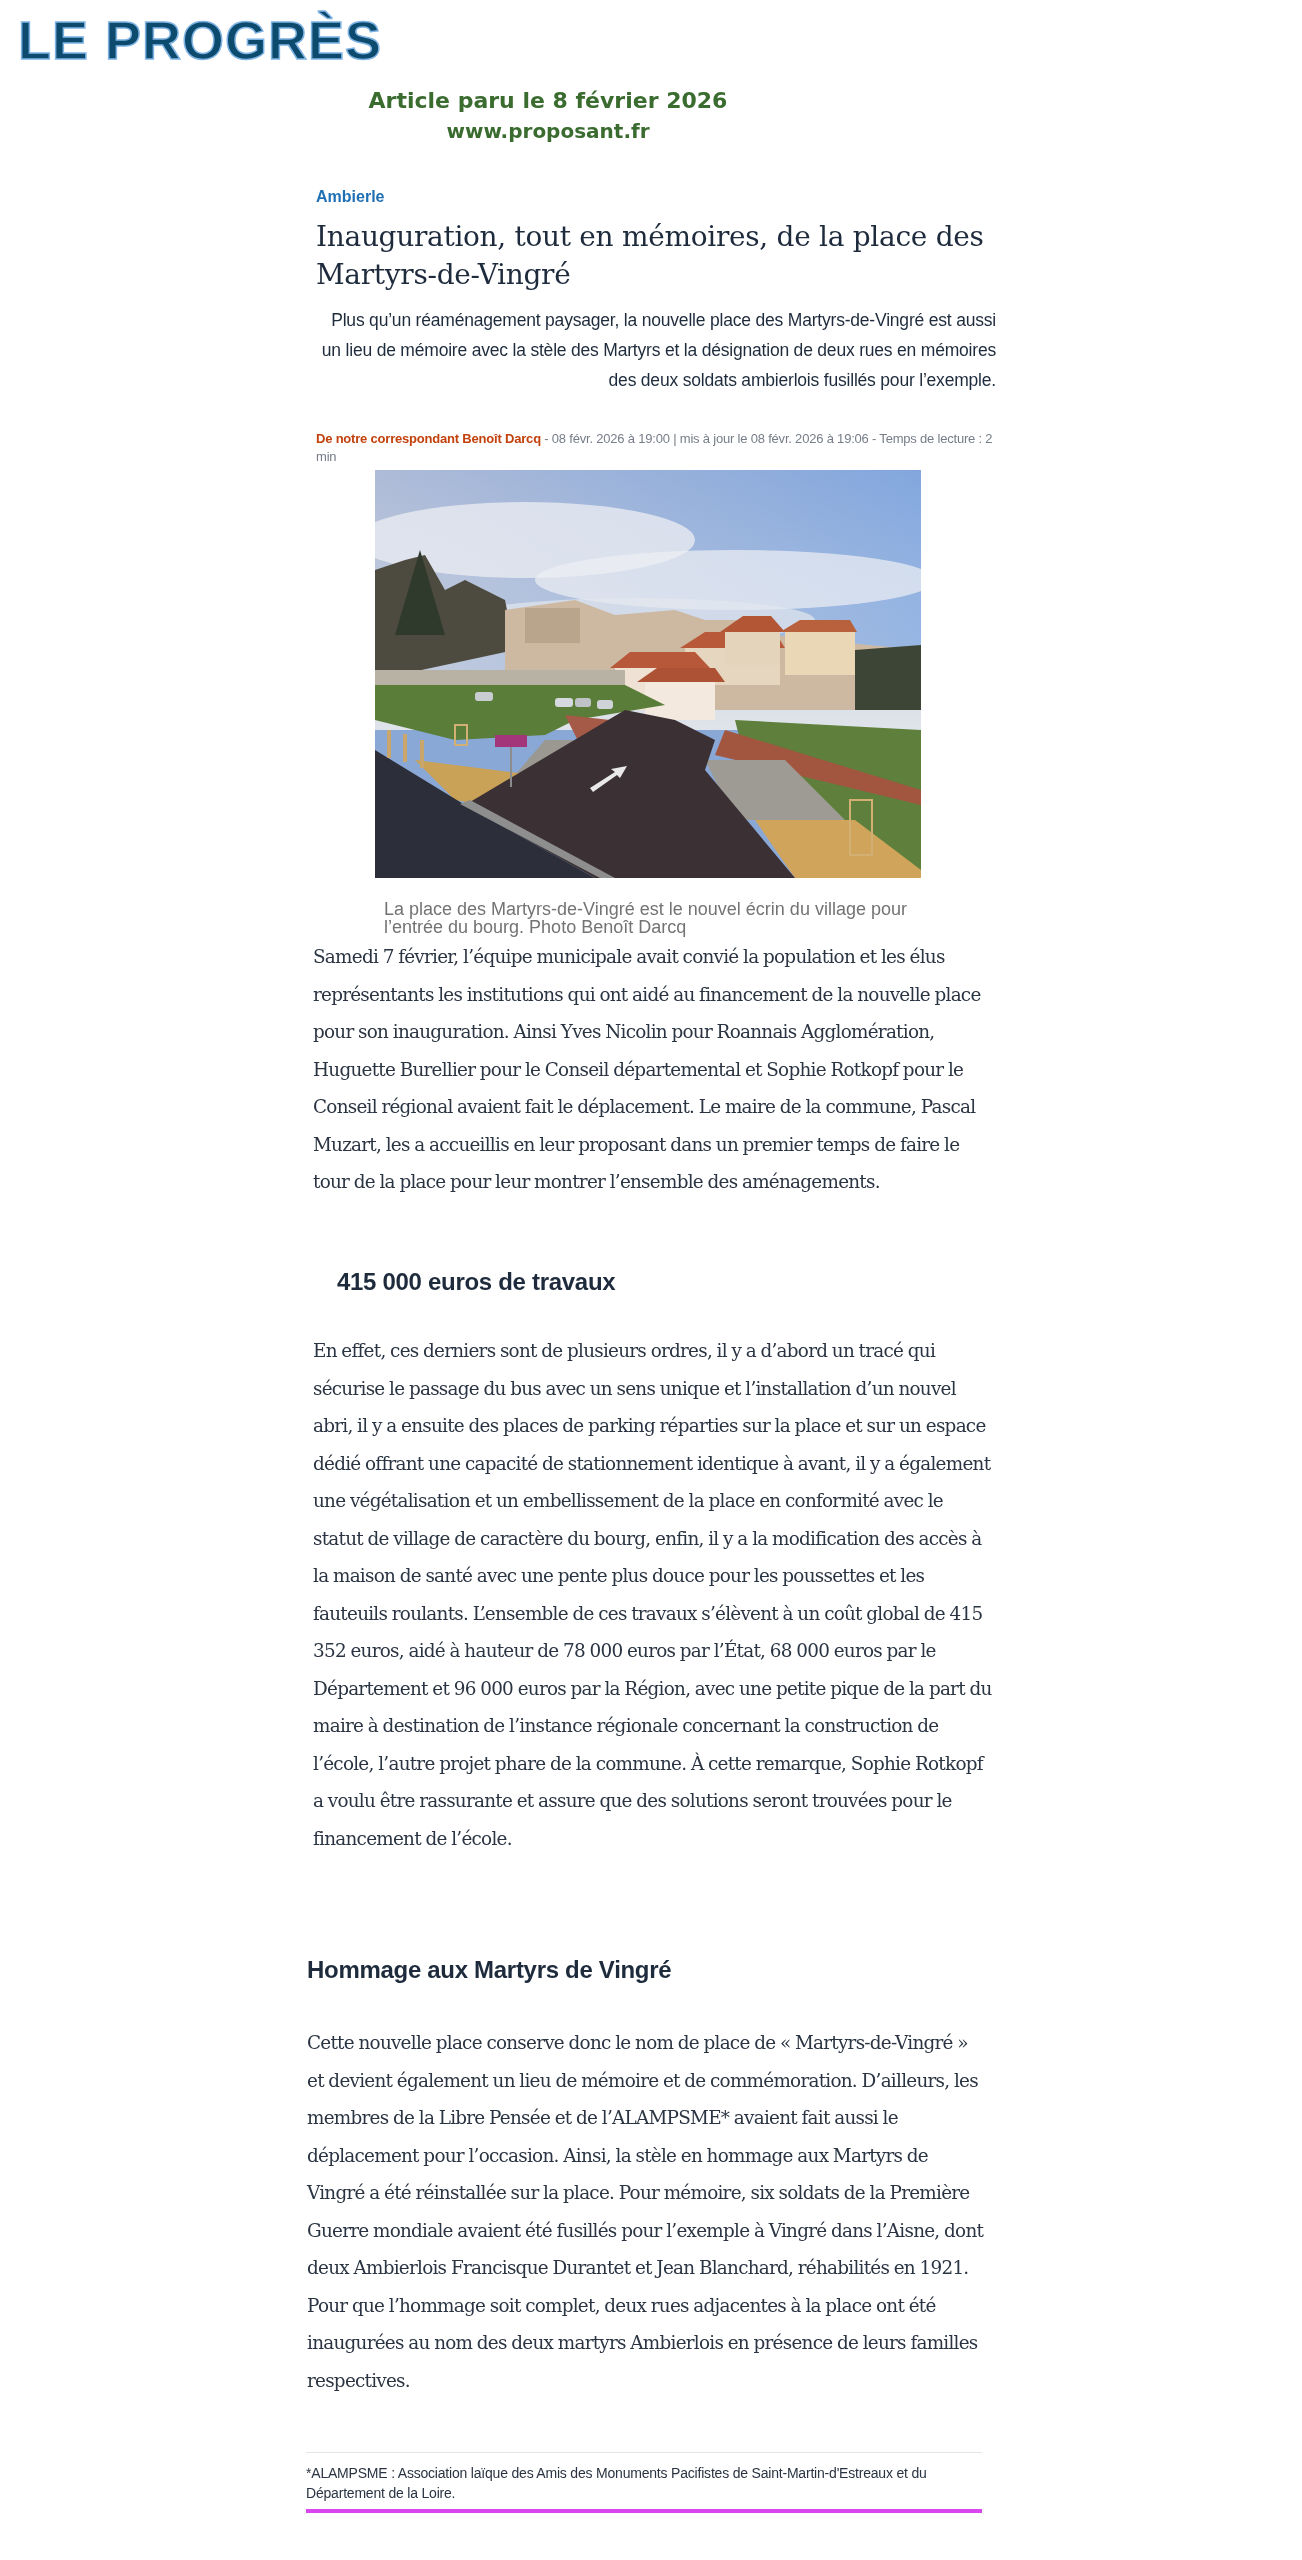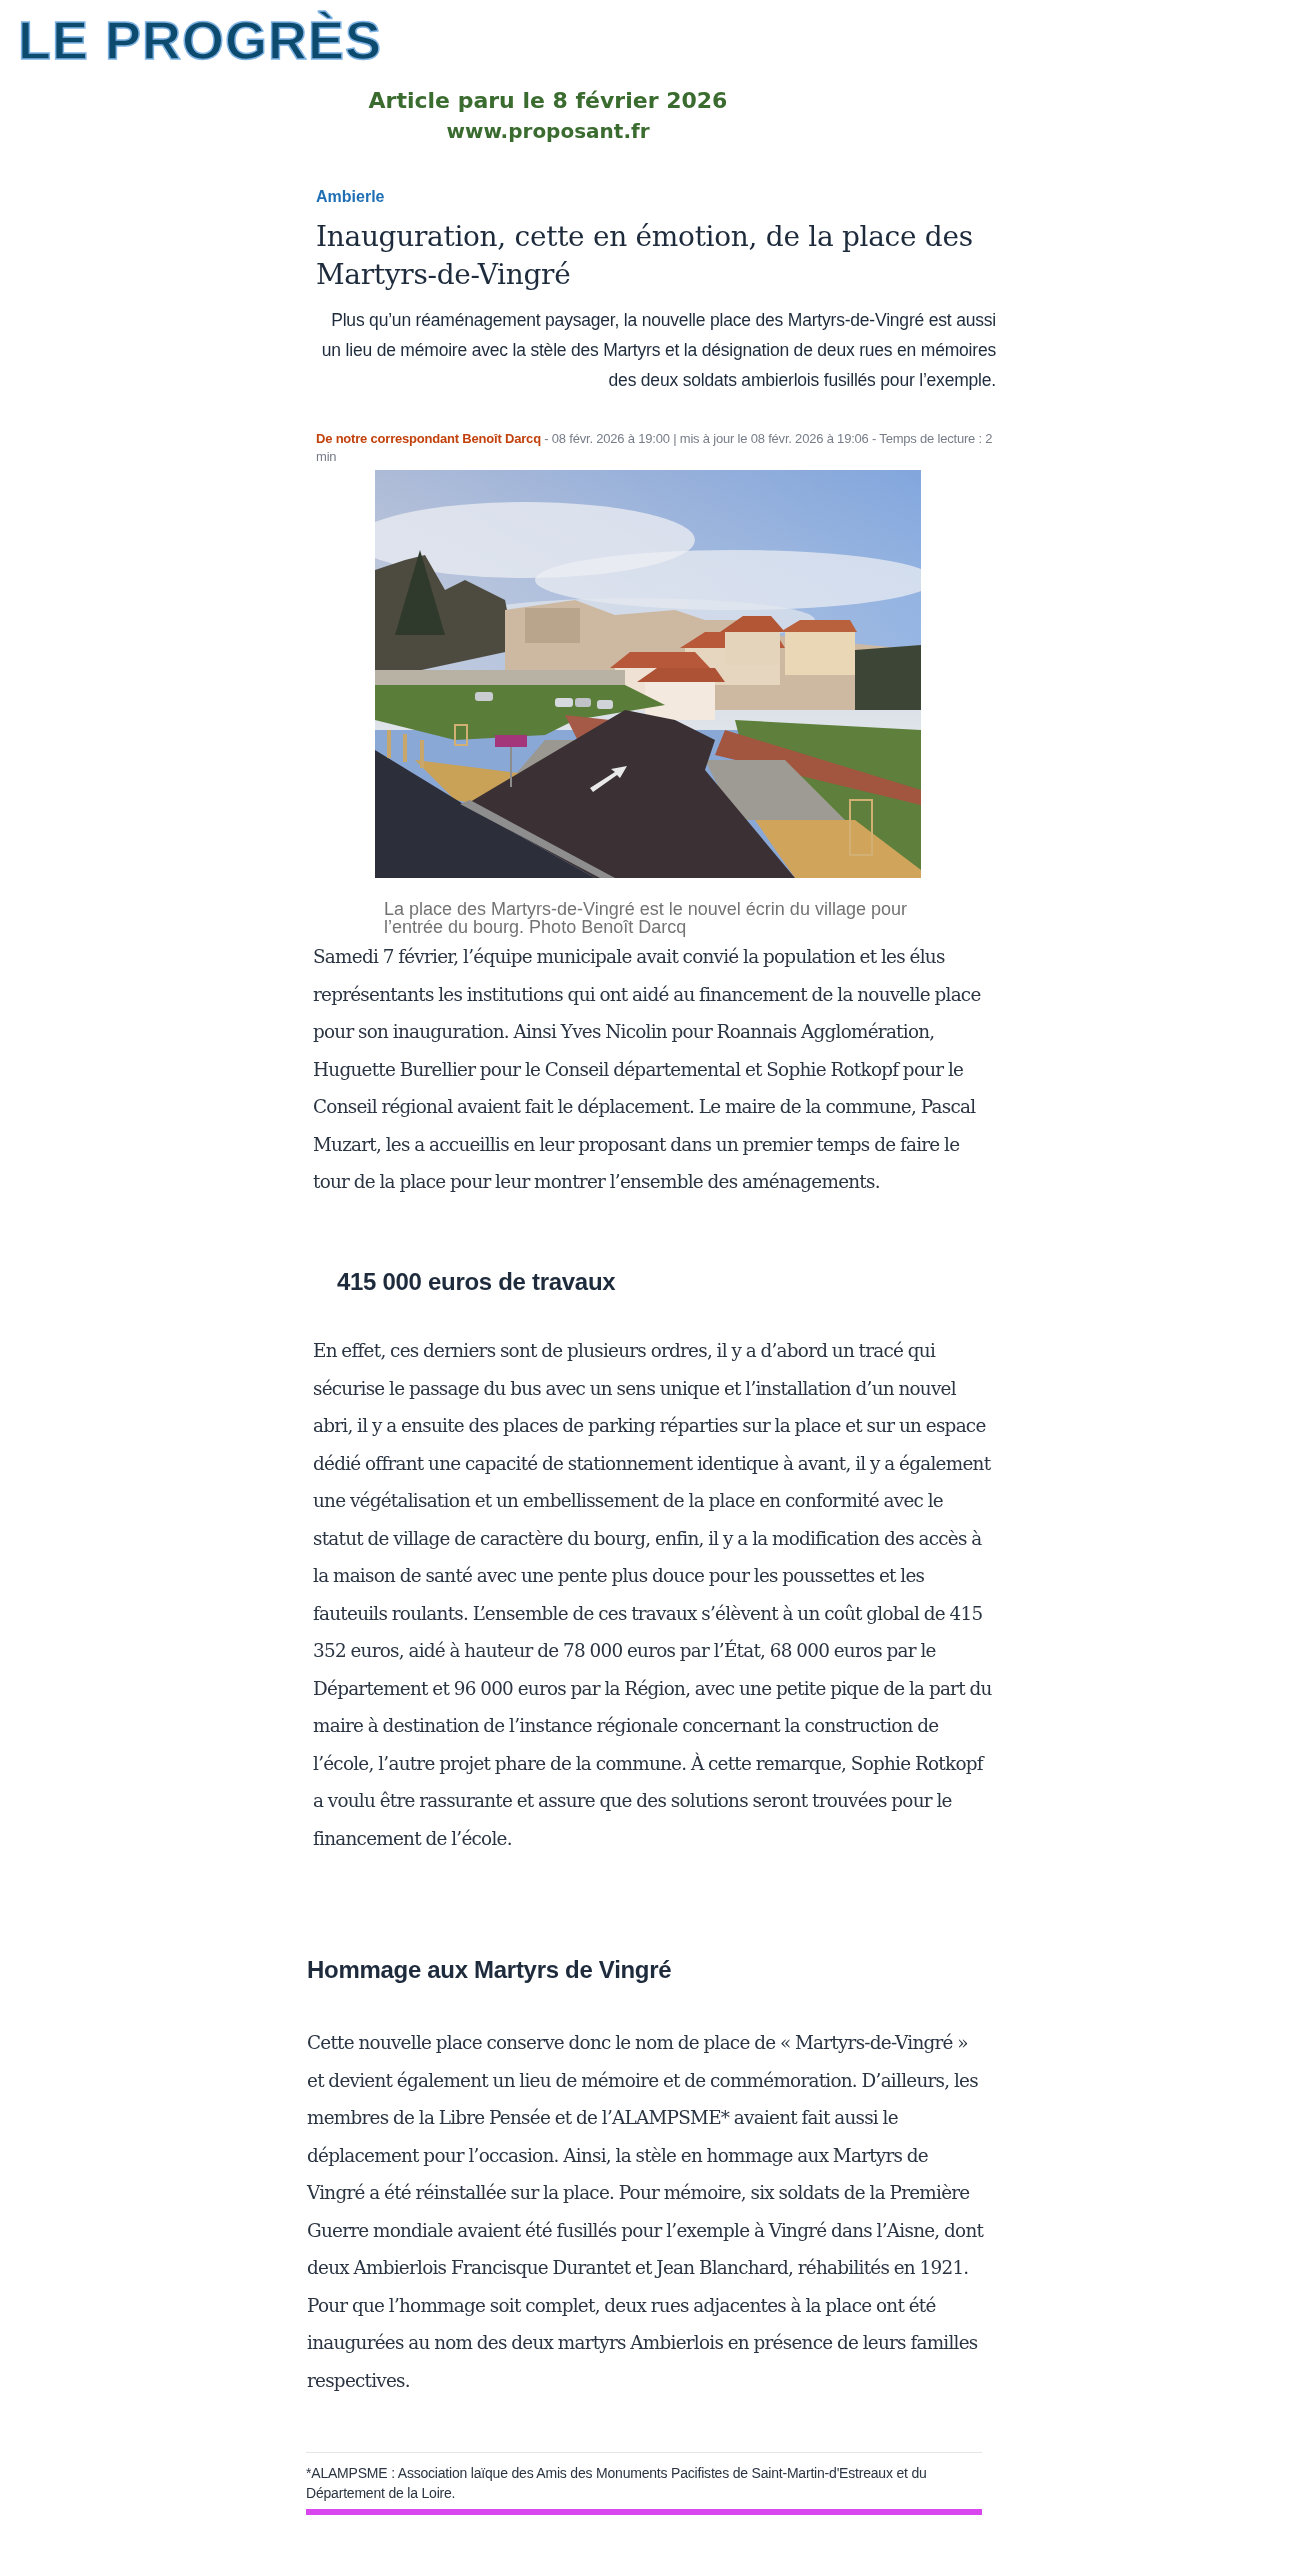--- a/index.html
+++ b/index.html
@@ -66,39 +66,39 @@
   .subhead {
     position: absolute; margin: 0;
     font-family: "Liberation Sans", sans-serif; font-weight: 700; font-size: 24px;
     line-height: 30px; color: #1e2b3c; letter-spacing: -0.3px;
   }
   .h1 { left: 313px; top: 1267px; margin-left: 24px; }
   .h2 { left: 307px; top: 1955px; }
 
   .footnote {
     position: absolute; left: 306px; top: 2452px; width: 676px;
-    border-top: 1px solid #e3e5e8; border-bottom: 6px solid #d946ef;
+    border-top: 1px solid #e3e5e8; border-bottom: 4px solid #d946ef;
     padding: 10px 0 6px 0;
     font-family: "Liberation Sans", sans-serif; font-size: 14px; line-height: 20px;
     color: #2a3442; letter-spacing: -0.2px;
   }
 </style>
 </head>
 <body>
 
 <div class="logo">LE PROGRÈS</div>
 
 <div class="pub-header">
   <div class="line1">Article paru le 8 février 2026</div>
   <div class="line2">www.proposant.fr</div>
 </div>
 
 <div class="category">Ambierle</div>
 
-<h1 class="title">Inauguration, cette en émotion, de la place des Martyrs-de-Vingré</h1>
+<h1 class="title">Inauguration, tout en mémoires, de la place des Martyrs-de-Vingré</h1>
 
 <p class="lead">Plus qu’un réaménagement paysager, la nouvelle place des Martyrs-de-Vingré est aussi un lieu de mémoire avec la stèle des Martyrs et la désignation de deux rues en mémoires des deux soldats ambierlois fusillés pour l’exemple.</p>
 
 <div class="byline"><span class="author">De notre correspondant Benoît Darcq</span><span> - 08 févr. 2026 à 19:00 | mis à jour le 08 févr. 2026 à 19:06 - Temps de lecture : 2 min</span></div>
 
 <div class="photo" title="Photo de la place des Martyrs-de-Vingré avec route, parking et village en arrière-plan">
   <svg viewBox="0 0 546 408" preserveAspectRatio="none">
     <defs>
       <linearGradient id="sky" x1="0" y1="0" x2="0" y2="1">
         <stop offset="0" stop-color="#9fb3d9"></stop>

